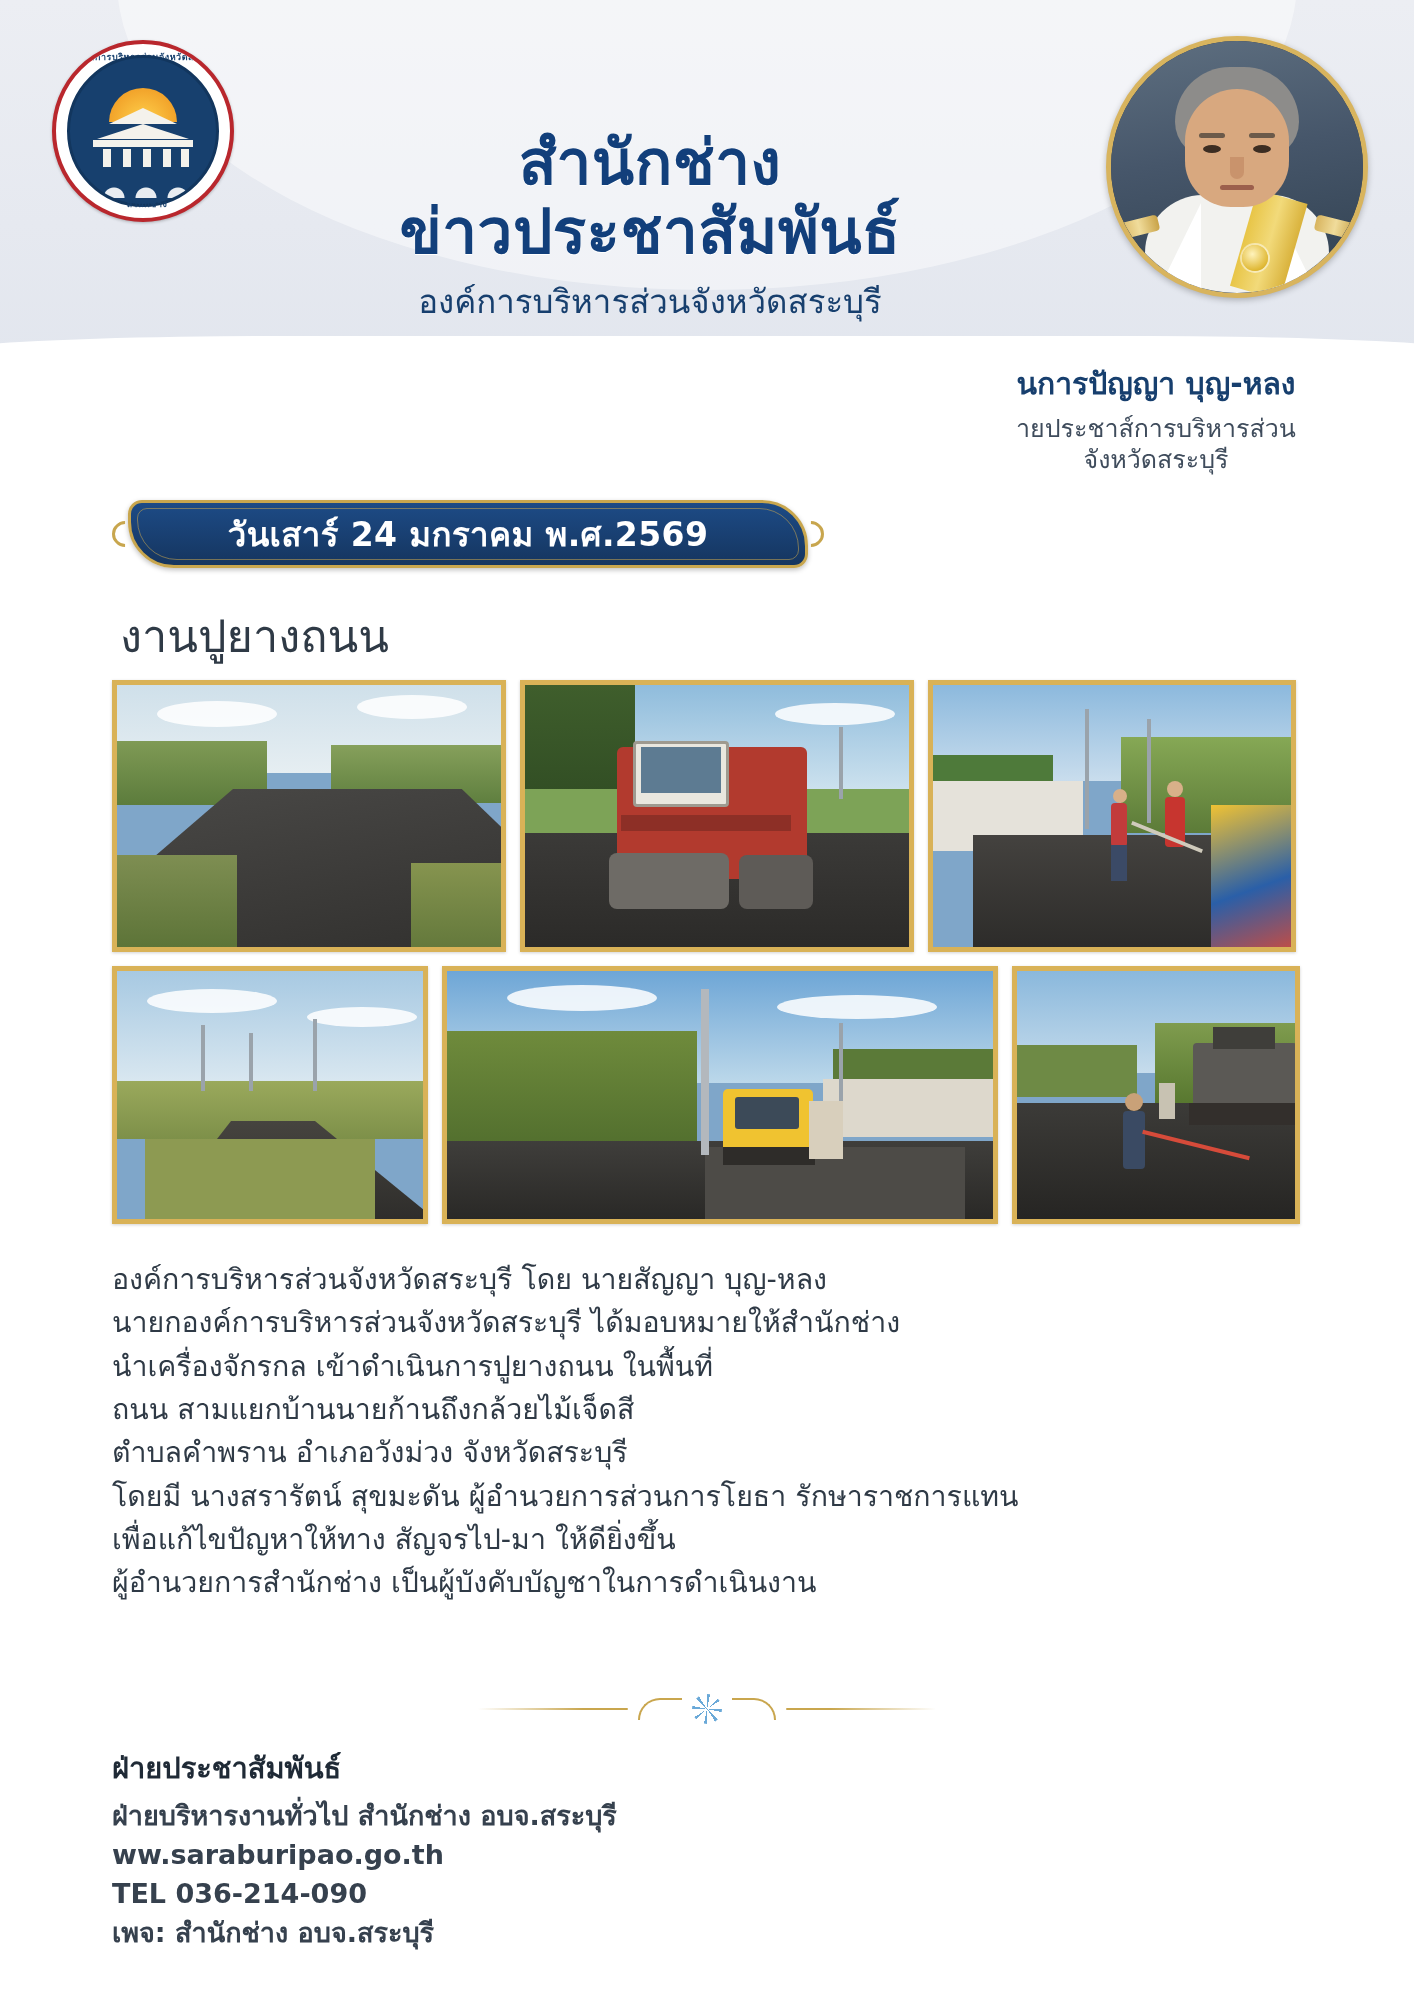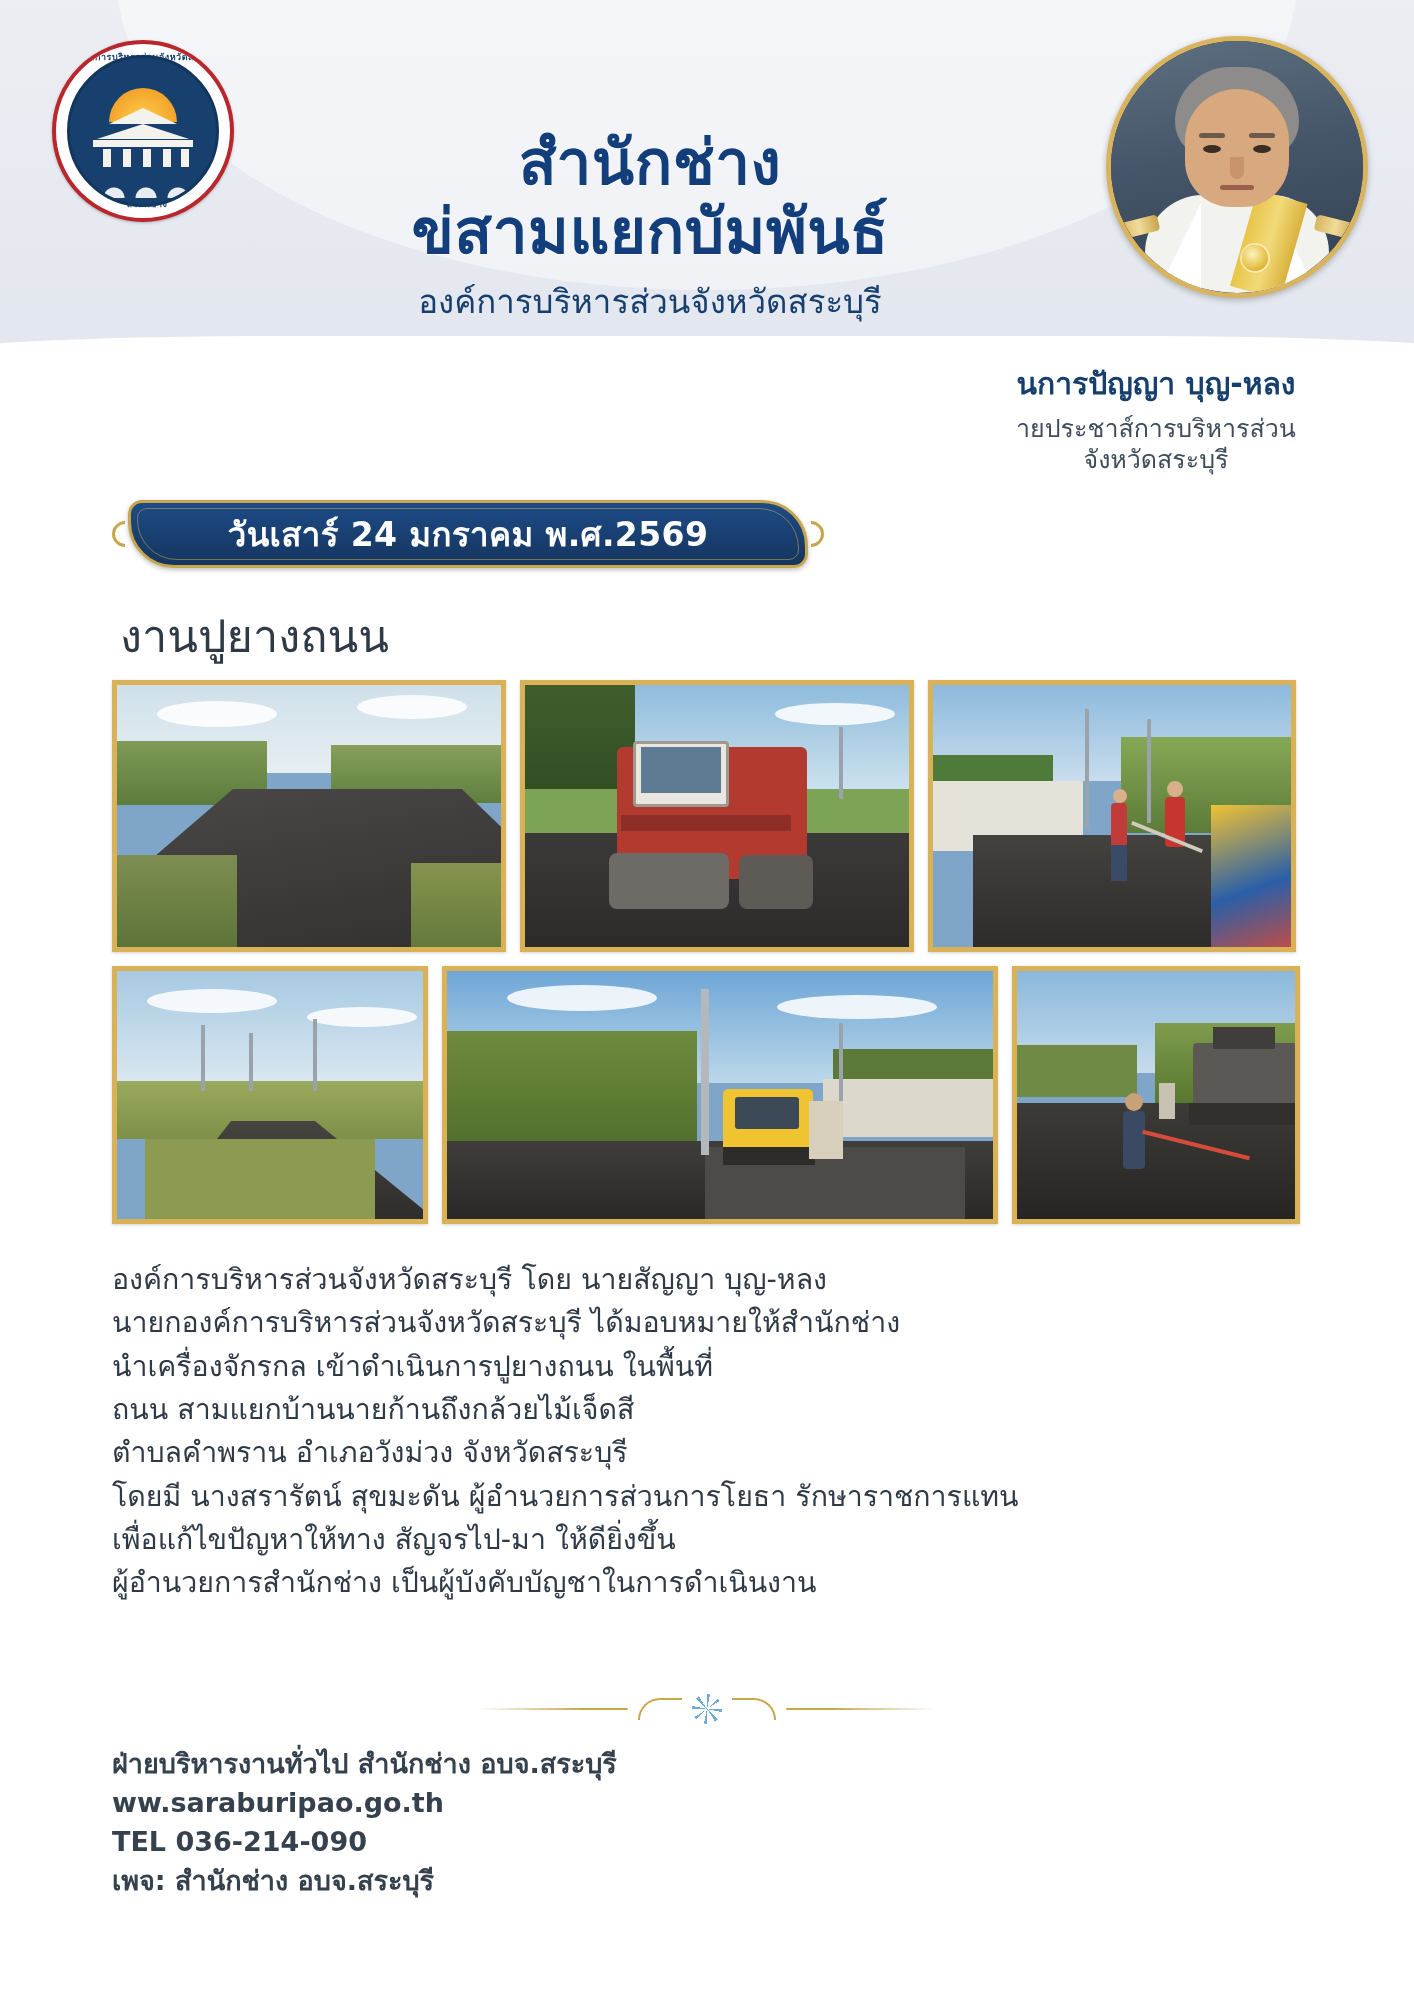--- a/index.html
+++ b/index.html
@@ -381,21 +381,21 @@
         <i class="logo-col" style="left:72px"></i>
         <i class="logo-col" style="left:90px"></i>
       </div>
       <div class="logo-wave"></div>
     </div>
     <div class="logo-text-bottom">สำนักช่าง</div>
   </div>
 
   <div class="title-wrap">
     <div class="title-main">สำนักช่าง</div>
-    <div class="title-main">ข่สามแยกบัมพันธ์</div>
+    <div class="title-main">ข่าวประชาสัมพันธ์</div>
     <div class="title-sub">องค์การบริหารส่วนจังหวัดสระบุรี</div>
   </div>
 
   <div class="portrait">
     <div class="pt-bg"></div>
     <div class="pt-body"></div>
     <div class="pt-collar-l"></div>
     <div class="pt-collar-r"></div>
     <div class="pt-sash"></div>
     <div class="pt-medal"></div>
@@ -538,19 +538,20 @@
 
   <div class="divider">
     <div class="div-line"></div>
     <div class="div-curl flip"></div>
     <div class="div-star"></div>
     <div class="div-curl"></div>
     <div class="div-line right"></div>
   </div>
 
   <div class="footer">
+    <div class="footer-title">ฝ่ายประชาสัมพันธ์</div>
     <div class="footer-line">ฝ่ายบริหารงานทั่วไป สำนักช่าง อบจ.สระบุรี</div>
     <div class="footer-line">ww.saraburipao.go.th</div>
     <div class="footer-line">TEL 036-214-090</div>
     <div class="footer-line">เพจ: สำนักช่าง อบจ.สระบุรี</div>
   </div>
 
 </div>
 
 </body></html>

